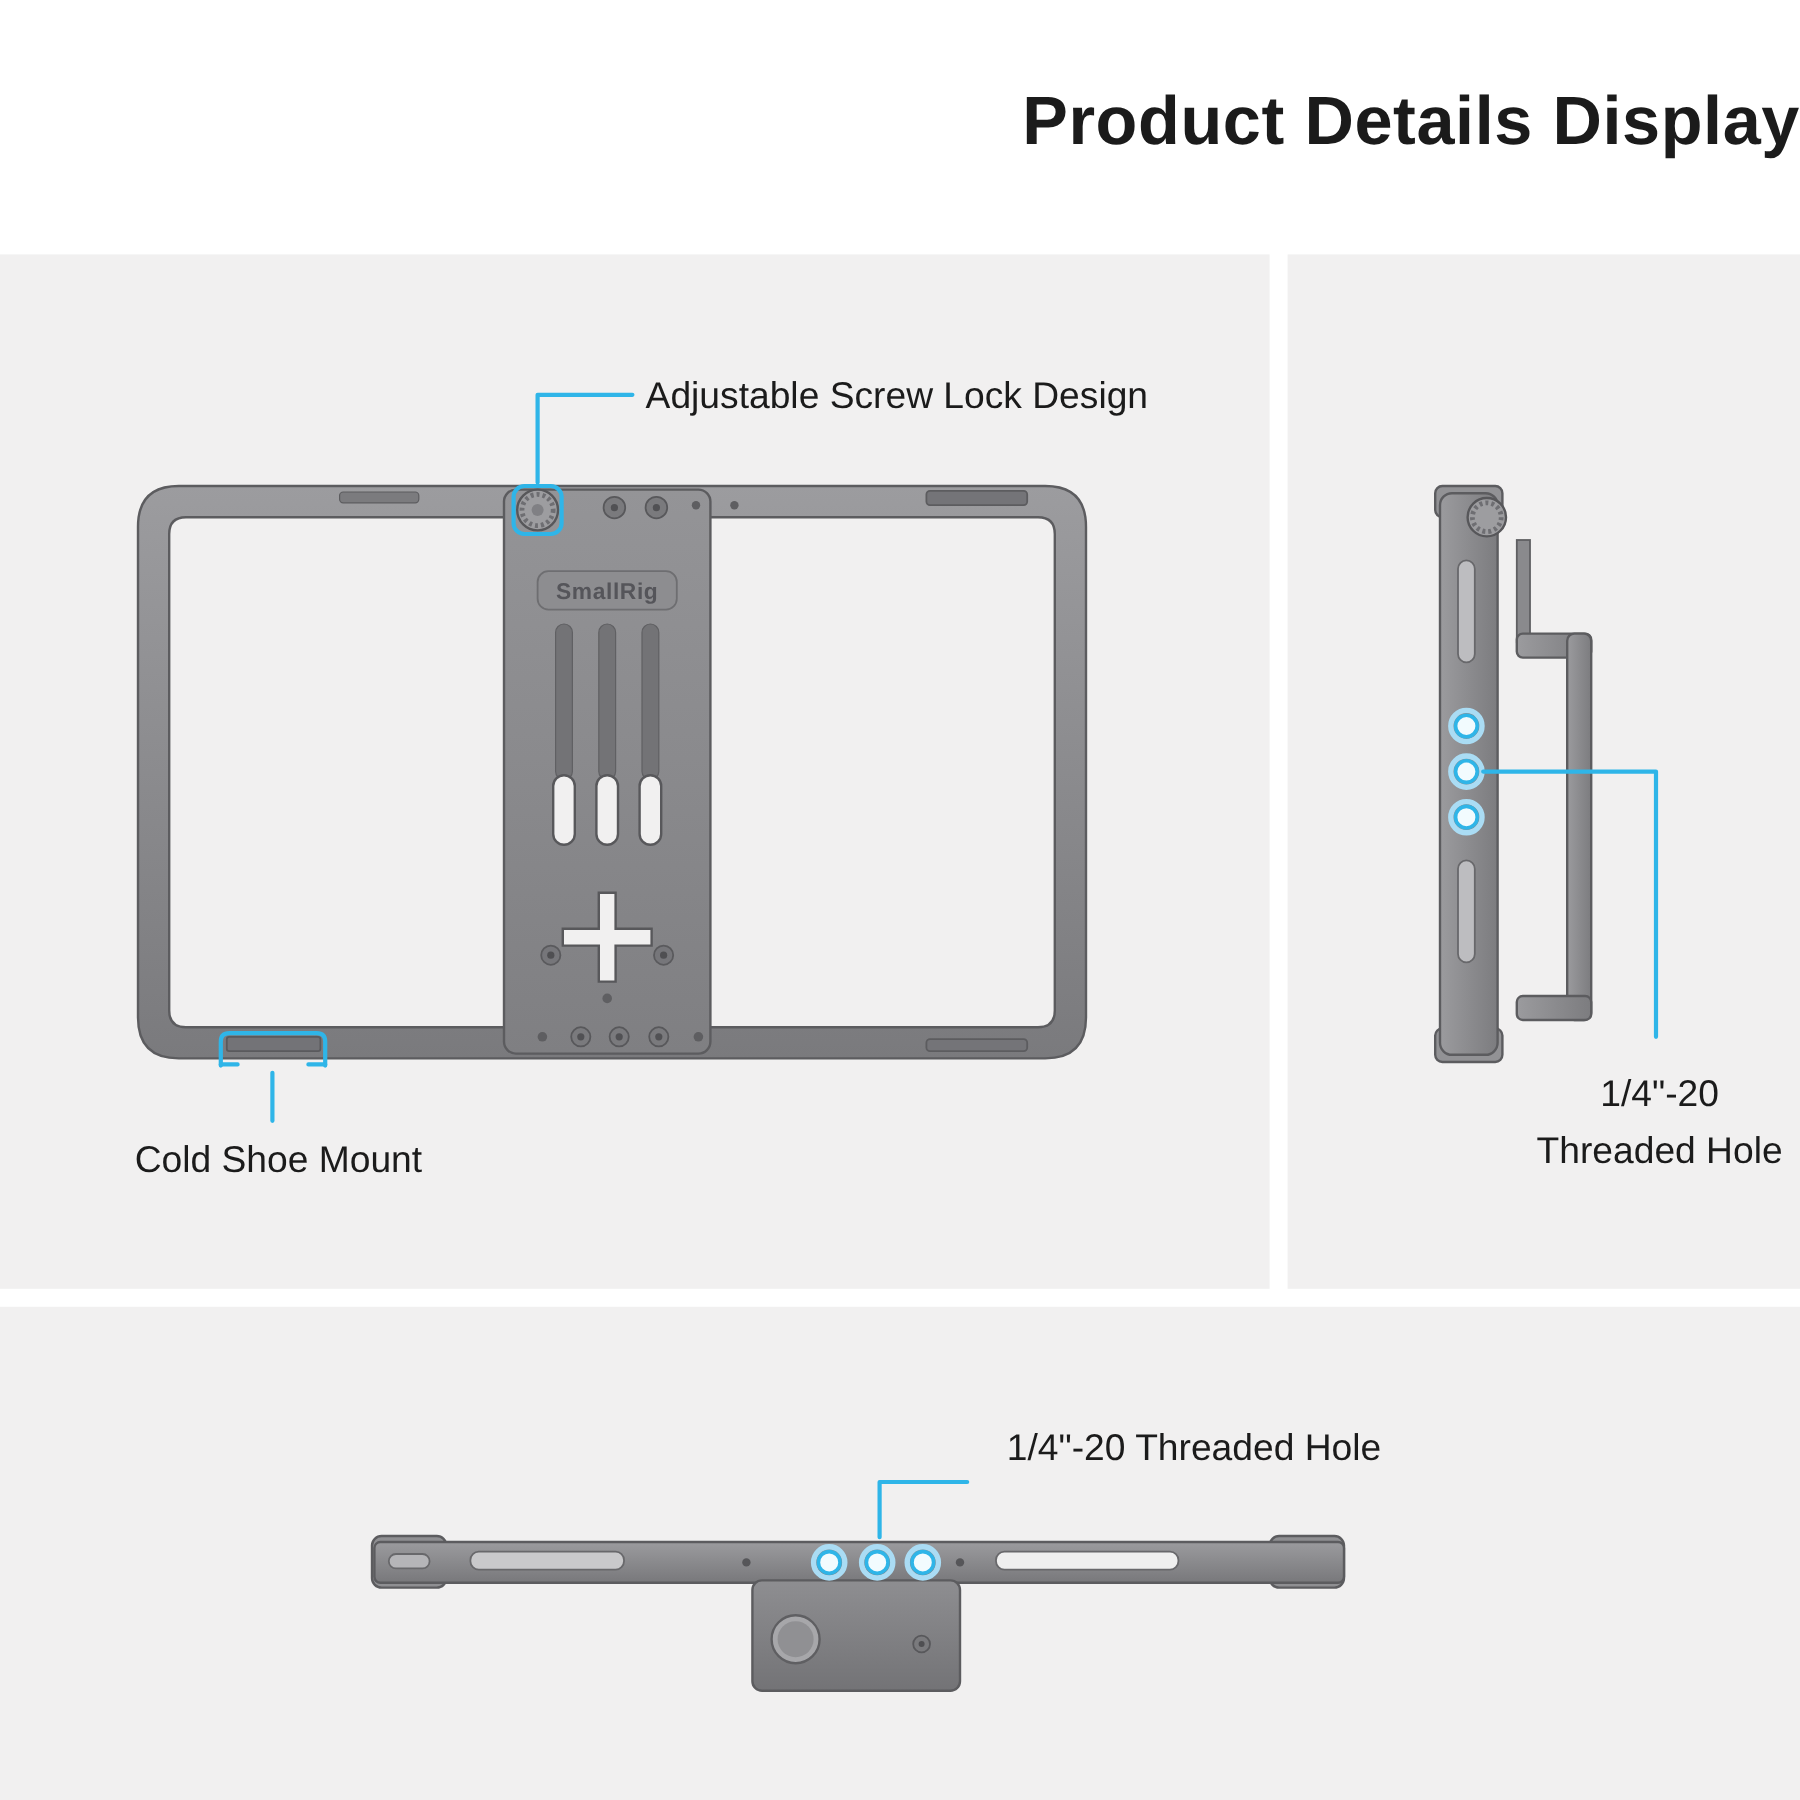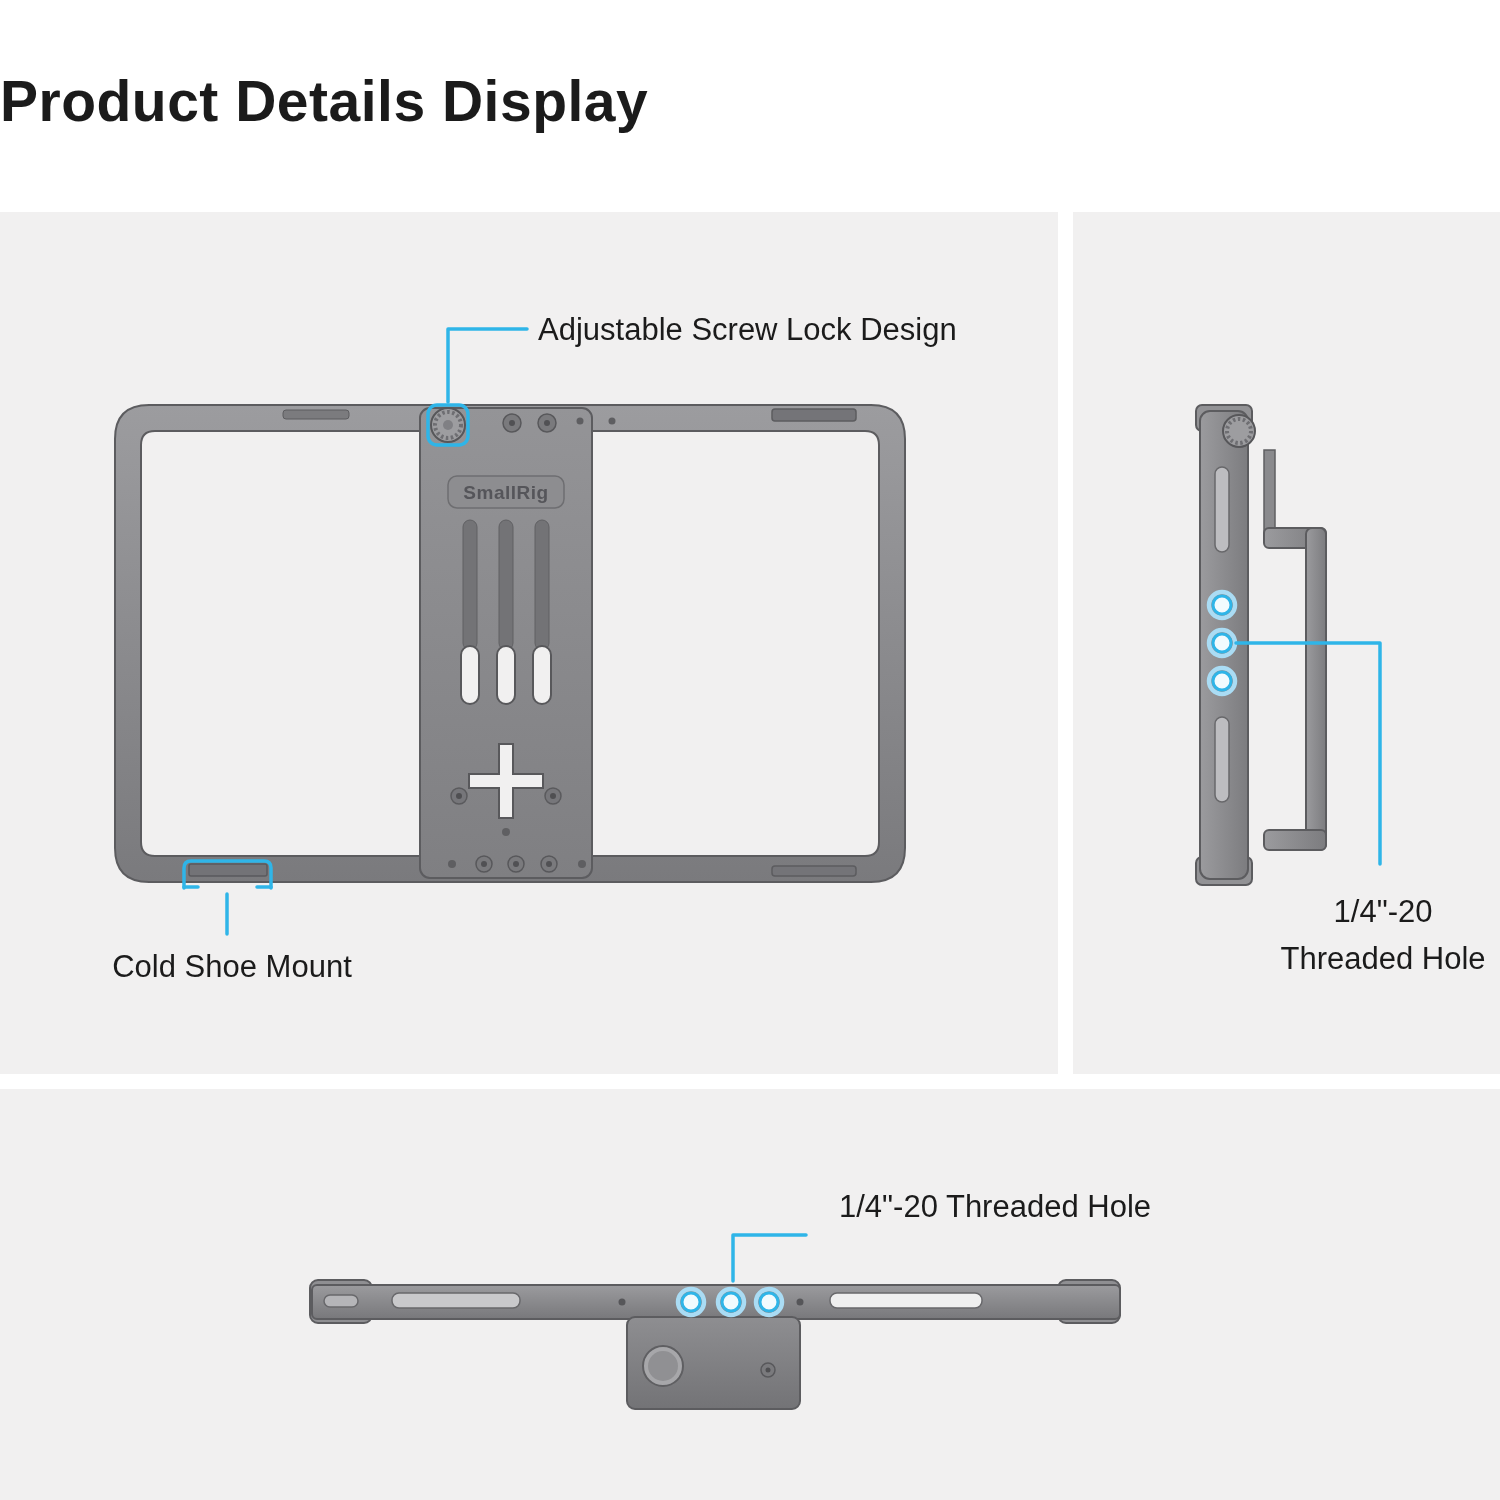--- a/index.html
+++ b/index.html
@@ -6,21 +6,21 @@
     --accent:#2fb5e8;
     --accent-soft:#aadcf4;
     --panel:#f1f0f0;
     --ink:#1b1b1b;
   }
   html,body{margin:0;padding:0;background:#ffffff;}
   body{width:1500px;height:1500px;font-family:"Liberation Sans",sans-serif;}
   .stage{position:relative;width:1500px;height:1500px;background:#ffffff;overflow:hidden;}
   .page-title{
     position:absolute;top:68px;left:0;width:100%;margin:0;
-    text-align:left;font-size:57px;font-weight:800;color:var(--ink);
+    text-align:right;font-size:57px;font-weight:800;color:var(--ink);
     letter-spacing:0.5px;
   }
   .panel{position:absolute;background:var(--panel);}
   .panel-left{left:0;top:212px;width:1058px;height:862px;}
   .panel-right{left:1073px;top:212px;width:427px;height:862px;}
   .panel-bottom{left:0;top:1089px;width:1500px;height:411px;}
   .panel svg{display:block;}
   svg text{font-family:"Liberation Sans",sans-serif;}
   .anno-text{fill:var(--ink);font-size:31px;}
   .brand-text{fill:#55555a;font-size:19px;font-weight:bold;letter-spacing:0.5px;}

